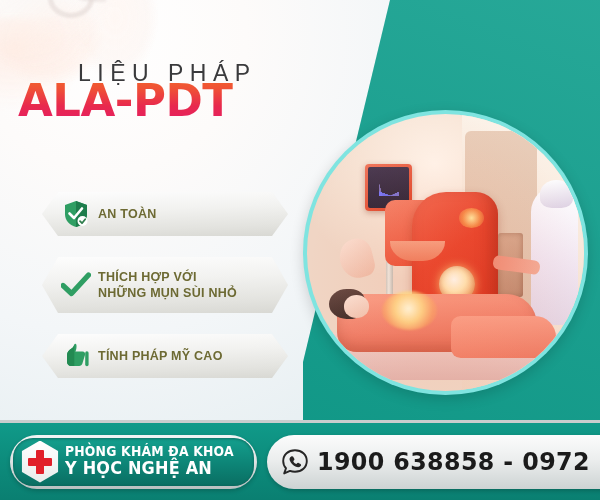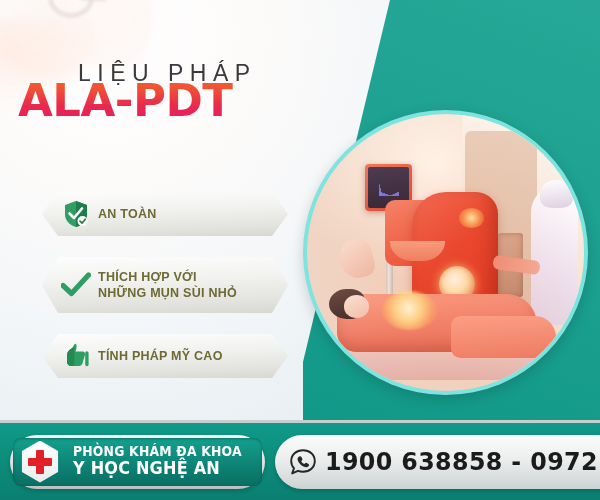--- a/index.html
+++ b/index.html
@@ -303,23 +303,23 @@
     height:54px; width:262px;
     background:linear-gradient(180deg,#f2f4f4 0%, #dfe3e3 48%, #b9c0c0 100%);
     border-radius:28px;
     display:flex; align-items:center;
     padding:3px;
     box-shadow:0 2px 4px rgba(0,0,0,.2);
   }
   .clinic-inner {
     width:100%; height:100%;
     background:linear-gradient(180deg,#14a08e 0%, #0d8476 55%, #0a6e62 100%);
-    border-radius:8px;
+    border-radius:20px;
     display:flex; align-items:center;
-    padding-left:6px; gap:12px;
+    padding-left:6px; gap:4px;
     box-shadow:inset 0 1px 3px rgba(0,0,0,.3);
   }
   .cross-hex {
     width:42px; height:42px; min-width:42px;
     background:linear-gradient(180deg,#ffffff 0%, #e8eceb 100%);
     -webkit-clip-path:polygon(50% 0,93% 25%,93% 75%,50% 100%,7% 75%,7% 25%);
     clip-path:polygon(50% 0,93% 25%,93% 75%,50% 100%,7% 75%,7% 25%);
     display:flex; align-items:center; justify-content:center;
   }
   .cross-hex-in {

